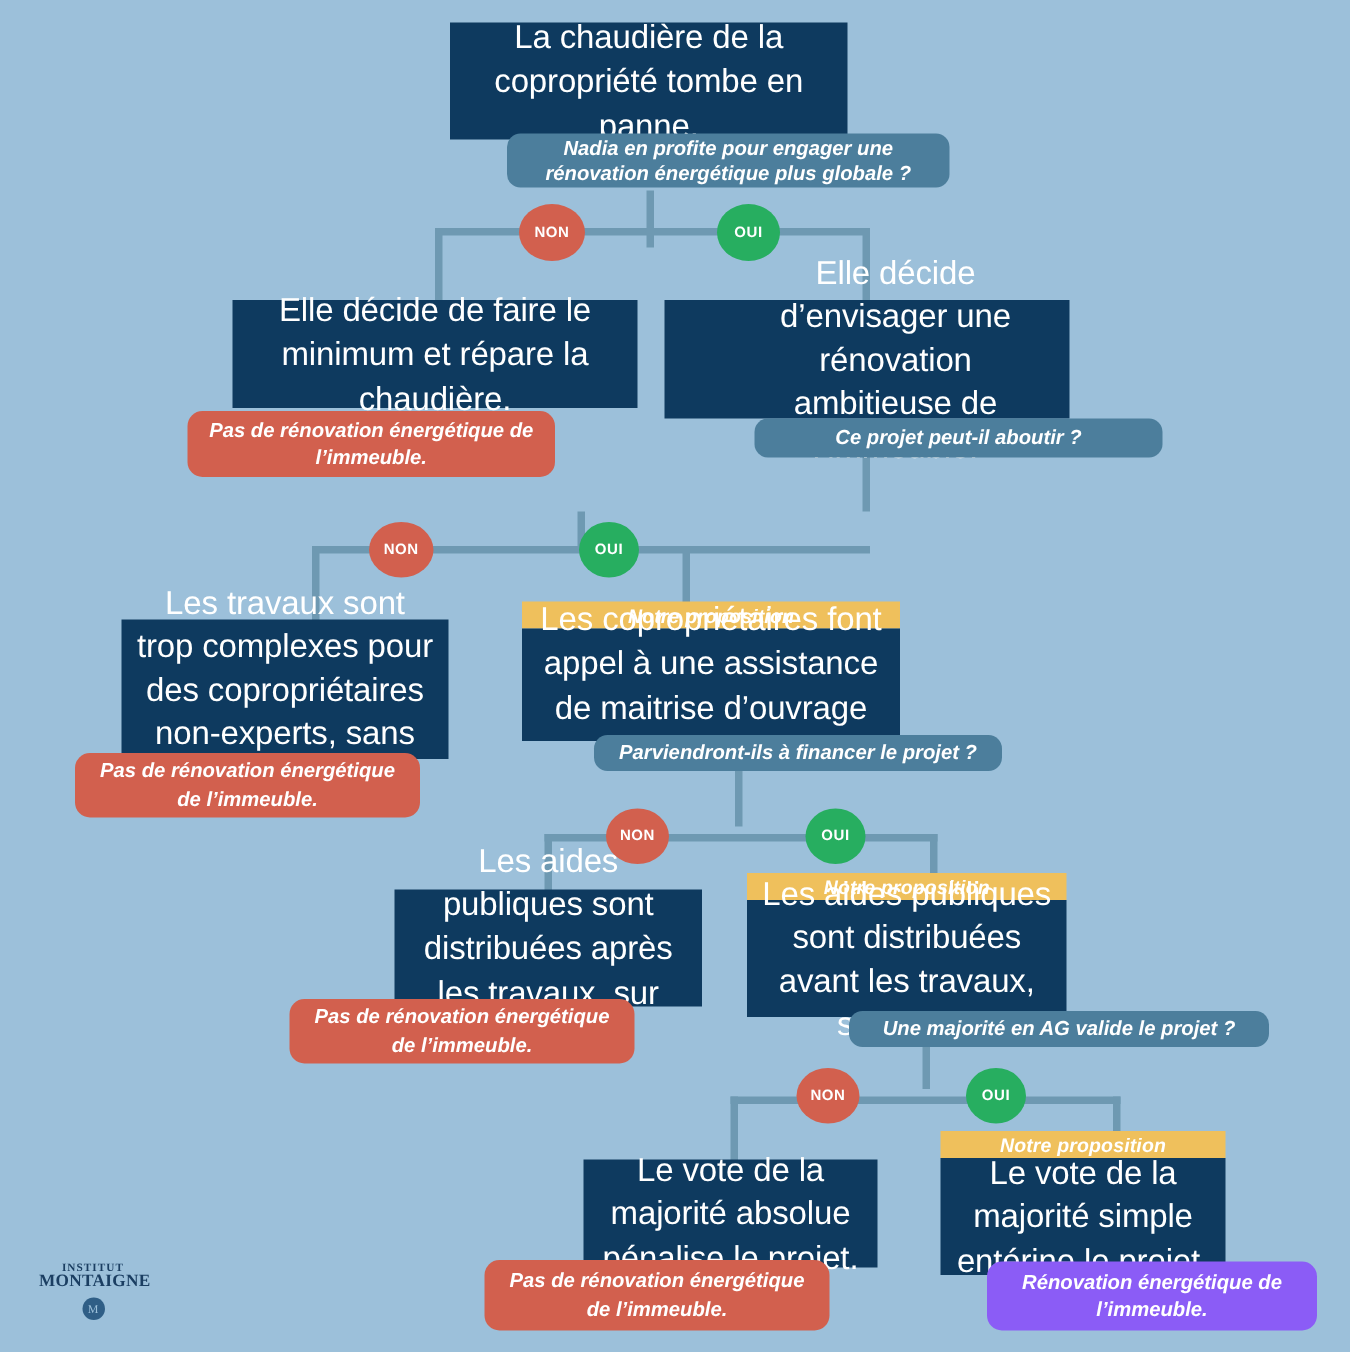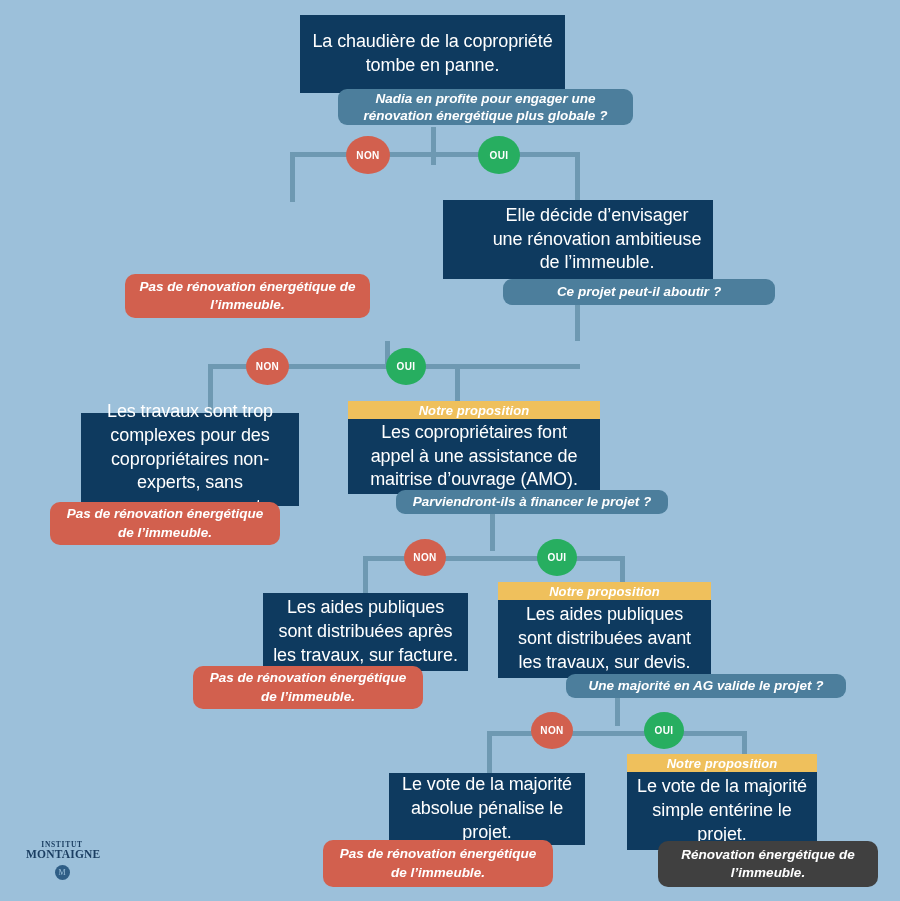--- a/index.html
+++ b/index.html
@@ -31,21 +31,21 @@
   .stmt {
     position: absolute;
     background: #0E3A5F;
     color: #FFFFFF;
     display: flex;
     align-items: center;
     justify-content: center;
     text-align: center;
     box-sizing: border-box;
     padding: 6px 10px;
-    font-size: 18px;
+    font-size: 22px;
     line-height: 1.32;
     font-weight: 400;
     letter-spacing: -0.1px;
   }
 
   
   .qpill {
     position: absolute;
     background: #4C7E9C;
     color: #FFFFFF;
@@ -73,21 +73,21 @@
     justify-content: center;
     text-align: center;
     box-sizing: border-box;
     padding: 20px 12px;
     font-size: 13.5px;
     line-height: 1.34;
     font-style: italic;
     font-weight: bold;
   }
   .outcome-neg { background: #D2604E; }
-  .outcome-pos { background: #404040; }
+  .outcome-pos { background: #8b5cf6; }
 
   
   .banner {
     position: absolute;
     background: #EFC05C;
     color: #FFFFFF;
     display: flex;
     align-items: center;
     justify-content: center;
     text-align: center;
@@ -172,20 +172,21 @@
   <div class="conn conn-h" style="left:487px; top:731px; width:260px;"></div>
   <div class="conn conn-v" style="left:487px; top:731px; width:5px; height:48px;"></div>
   <div class="conn conn-v" style="left:742px; top:731px; width:5px; height:25px;"></div>
 
   <div class="stmt" style="left:300px; top:15px; width:265px; height:78px;">La chaudière de la copropriété tombe en panne.</div>
   <div class="qpill" style="left:300px; top:89px; width:295px; height:36px;">Nadia en profite pour engager une rénovation énergétique plus globale ?</div>
 
   <div class="badge badge-non" style="left:346px; top:136px; width:44px; height:38px;">NON</div>
   <div class="badge badge-oui" style="left:478px; top:136px; width:42px; height:38px;">OUI</div>
 
+  <div class="stmt" style="left:155px; top:200px; width:270px; height:72px;">Elle décide de faire le minimum et répare la chaudière.</div>
   <div class="outcome outcome-neg" style="left:125px; top:274px; width:245px; height:44px;">Pas de rénovation énergétique de l’immeuble.</div>
 
   <div class="stmt" style="left:443px; top:200px; width:270px; height:79px;padding-left:48px;">Elle décide d’envisager une rénovation ambitieuse de l’immeuble.</div>
   <div class="qpill" style="left:465px; top:279px; width:272px; height:26px;">Ce projet peut-il aboutir ?</div>
 
   <div class="badge badge-non" style="left:246px; top:348px; width:43px; height:37px;">NON</div>
   <div class="badge badge-oui" style="left:386px; top:348px; width:40px; height:37px;">OUI</div>
 
   <div class="stmt" style="left:81px; top:413px; width:218px; height:93px;">Les travaux sont trop complexes pour des copropriétaires non-experts, sans accompagnement</div>
   <div class="outcome outcome-neg" style="left:50px; top:502px; width:230px; height:43px;">Pas de rénovation énergétique de l’immeuble.</div>

